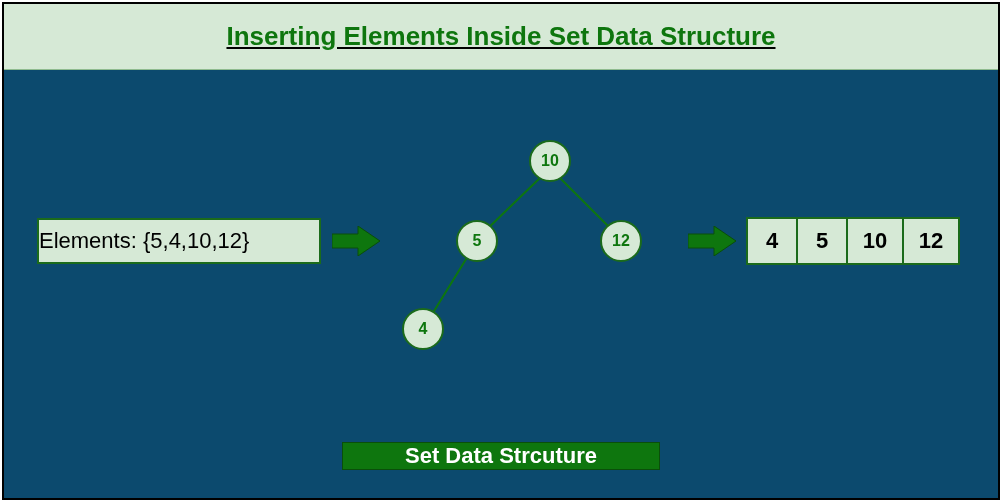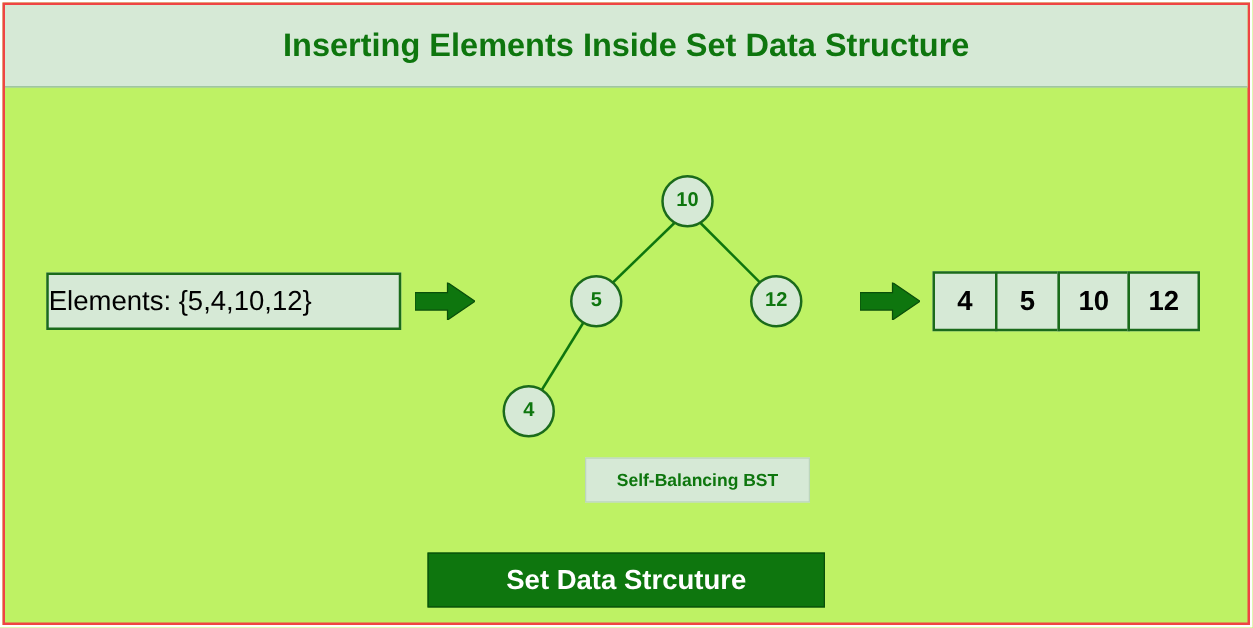--- a/index.html
+++ b/index.html
@@ -7,23 +7,24 @@
     font-family: Arial, Helvetica, sans-serif;
     background: #fff;
     width: 1002px;
     height: 502px;
     position: relative;
   }
   .outer {
     width: 998px;
     height: 498px;
     margin: 2px;
-    border: 2px solid #ef4444;
-    background: #bef264;
+    border: 2px solid #000000;
+    background: #0c4a6e;
     position: relative;
+    text-decoration: underline;
   }
   .title-bar {
     background: #d6e9d6;
     border-bottom: 1px solid #8fbb8f;
     height: 66px;
     display: flex;
     align-items: center;
     justify-content: center;
   }
   .title-bar h1 {
@@ -122,21 +123,21 @@
     color: #000;
   }
   .cell.wide { width: 58px; }
   .output-row .cell:first-child { margin-left: 0; }
   
   .footer-bar {
     position: absolute;
     left: 338px;
     top: 372px;
     width: 318px;
-    height: 44px;
+    height: 28px;
     background: #0e760e;
     border: 1px solid #0a4f0a;
     display: flex;
     align-items: center;
     justify-content: center;
     color: #fff;
     font-size: 22px;
     font-weight: bold;
   }
 </style>
@@ -171,23 +172,20 @@
       </div>
       <div class="node" style="left:66px; top:80px;">
         <span>5</span>
       </div>
       <div class="node" style="left:210px; top:80px;">
         <span>12</span>
       </div>
       <div class="node" style="left:12px; top:168px;">
         <span>4</span>
       </div>
-      <div class="bst-label">
-        <span>Self-Balancing BST</span>
-      </div>
     </div>
 
     <div class="arrow arrow2">
       <svg width="48" height="30" viewBox="0 0 48 30">
         <polygon points="0,8 26,8 26,0 48,15 26,30 26,22 0,22" fill="#0e760e" stroke="#0a4f0a" stroke-width="1"></polygon>
       </svg>
     </div>
 
     <div class="output-row">
       <div class="cell">

